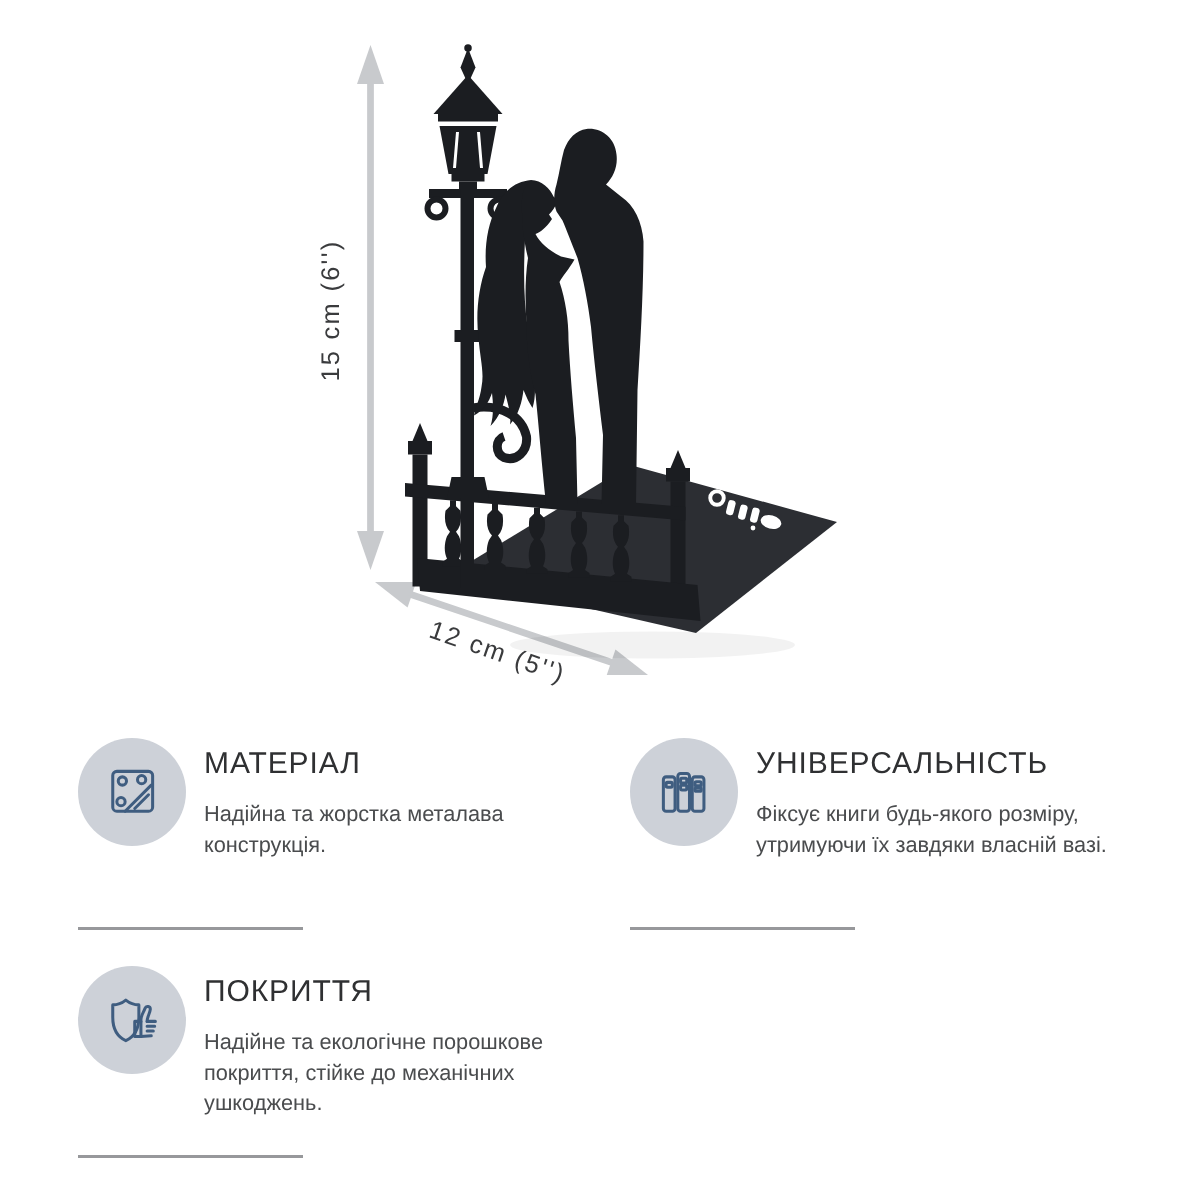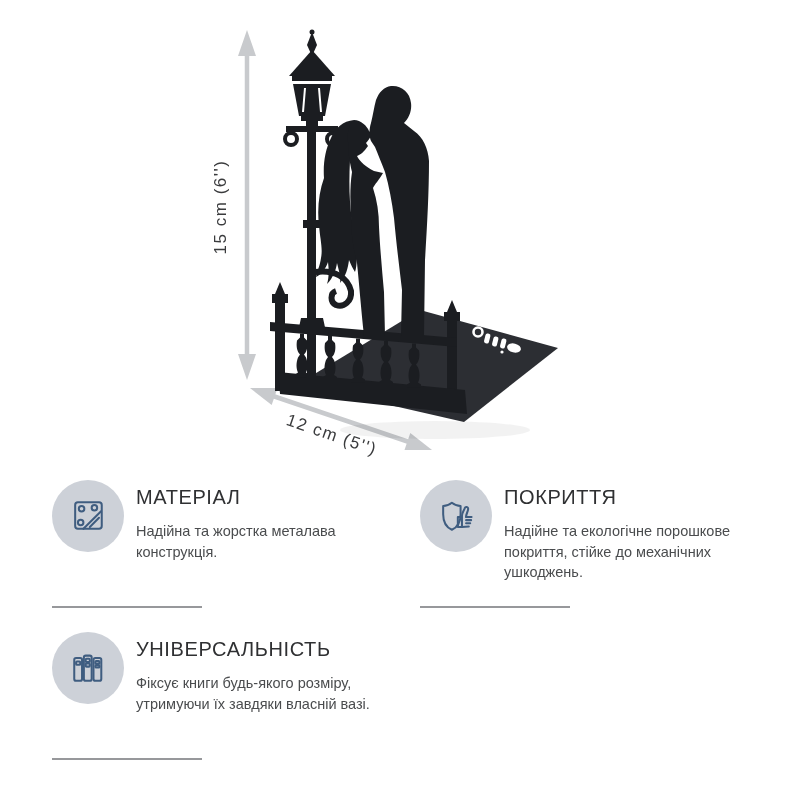--- a/index.html
+++ b/index.html
@@ -1,19 +1,19 @@
 <!DOCTYPE html>
 <html><head>
 <meta charset="utf-8">
 <style>
   html,body{margin:0;padding:0;background:#ffffff;}
   body{width:800px;height:800px;position:relative;overflow:hidden;
        font-family:"Liberation Sans", sans-serif;}
   .stage{position:absolute;left:180px;top:20px;width:400px;height:440px;}
-  .features{position:absolute;left:52px;top:480px;width:696px;
+  .features{position:absolute;left:52px;top:492px;width:696px;
             display:grid;grid-template-columns:344px 1fr;column-gap:60px;row-gap:30px;gap:24px;}
   .feature-cell{display:block;}
   .feature{display:flex;align-items:flex-start;min-height:112px;}
   .icon-circle{width:72px;height:72px;border-radius:50%;background:#cdd1d8;
                flex:0 0 72px;display:flex;align-items:center;justify-content:center;}
   .f-text{margin-left:12px;padding-top:6px;}
   .f-title{margin:0 0 12px 0;font-size:20px;font-weight:400;letter-spacing:0.6px;
            color:#2f3032;}
   .f-desc{margin:0;font-size:14.5px;line-height:1.42;color:#4a4c4e;max-width:252px;}
   .divider{border:none;border-top:2px solid #97989b;width:150px;margin:14px 0 0 0;}
@@ -128,50 +128,50 @@
         <p class="f-desc">Надійна та жорстка металава конструкція.</p>
       </div>
     </div>
     <hr class="divider">
   </div>
 
   <div class="feature-cell">
     <div class="feature">
       <div class="icon-circle">
         <svg width="44" height="44" viewBox="0 0 48 48" fill="none" stroke="#3f5d80" stroke-width="2.2" stroke-linecap="round" stroke-linejoin="round">
-          <path d="M10,13 C14,13 17,11.5 19.5,9.5 C22,11.5 25,13 29,13 L29,22 C29,31 25,36.5 19.5,39 C14,36.5 10,31 10,22 Z"></path>
-          <path d="M26,25 L30.5,25 L30.5,36 L26,36 Z"></path>
-          <path d="M30.5,25 C30,21 32.5,18.5 33.5,15.5 C34.3,13.3 37.5,14 37.3,16.3 C37,19.5 35,21.5 35,25"></path>
-          <path d="M35,25 L41,25 M35,28.5 L40.5,28.5 M35,32 L39.5,32 M30.5,36 L38,35.5"></path>
-        </svg>
-      </div>
-      <div class="f-text">
-        <h3 class="f-title">ПОКРИТТЯ</h3>
-        <p class="f-desc">Надійне та екологічне порошкове покриття, стійке до механічних ушкоджень.</p>
-      </div>
-    </div>
-    <hr class="divider">
-  </div>
-
-  <div class="feature-cell">
-    <div class="feature">
-      <div class="icon-circle">
-        <svg width="44" height="44" viewBox="0 0 48 48" fill="none" stroke="#3f5d80" stroke-width="2.2" stroke-linecap="round" stroke-linejoin="round">
           <rect x="9" y="13" width="8.5" height="25" rx="2"></rect>
           <rect x="11" y="17" width="4.5" height="3.5" rx="1"></rect>
           <rect x="19.5" y="10.5" width="8.5" height="27.5" rx="2"></rect>
           <rect x="21.5" y="14" width="4.5" height="3.5" rx="1"></rect>
           <rect x="21.5" y="19" width="4.5" height="3.5" rx="1"></rect>
           <rect x="30" y="13" width="8.5" height="25" rx="2"></rect>
           <rect x="32" y="16.5" width="4.5" height="3" rx="1"></rect>
           <rect x="32" y="21" width="4.5" height="2.5" rx="1"></rect>
         </svg>
       </div>
       <div class="f-text">
         <h3 class="f-title">УНІВЕРСАЛЬНІСТЬ</h3>
         <p class="f-desc">Фіксує книги будь-якого розміру, утримуючи їх завдяки власній вазі.</p>
       </div>
     </div>
     <hr class="divider">
   </div>
 
+  <div class="feature-cell">
+    <div class="feature">
+      <div class="icon-circle">
+        <svg width="44" height="44" viewBox="0 0 48 48" fill="none" stroke="#3f5d80" stroke-width="2.2" stroke-linecap="round" stroke-linejoin="round">
+          <path d="M10,13 C14,13 17,11.5 19.5,9.5 C22,11.5 25,13 29,13 L29,22 C29,31 25,36.5 19.5,39 C14,36.5 10,31 10,22 Z"></path>
+          <path d="M26,25 L30.5,25 L30.5,36 L26,36 Z"></path>
+          <path d="M30.5,25 C30,21 32.5,18.5 33.5,15.5 C34.3,13.3 37.5,14 37.3,16.3 C37,19.5 35,21.5 35,25"></path>
+          <path d="M35,25 L41,25 M35,28.5 L40.5,28.5 M35,32 L39.5,32 M30.5,36 L38,35.5"></path>
+        </svg>
+      </div>
+      <div class="f-text">
+        <h3 class="f-title">ПОКРИТТЯ</h3>
+        <p class="f-desc">Надійне та екологічне порошкове покриття, стійке до механічних ушкоджень.</p>
+      </div>
+    </div>
+    <hr class="divider">
+  </div>
+
 
 </div>
 
 </body></html>

